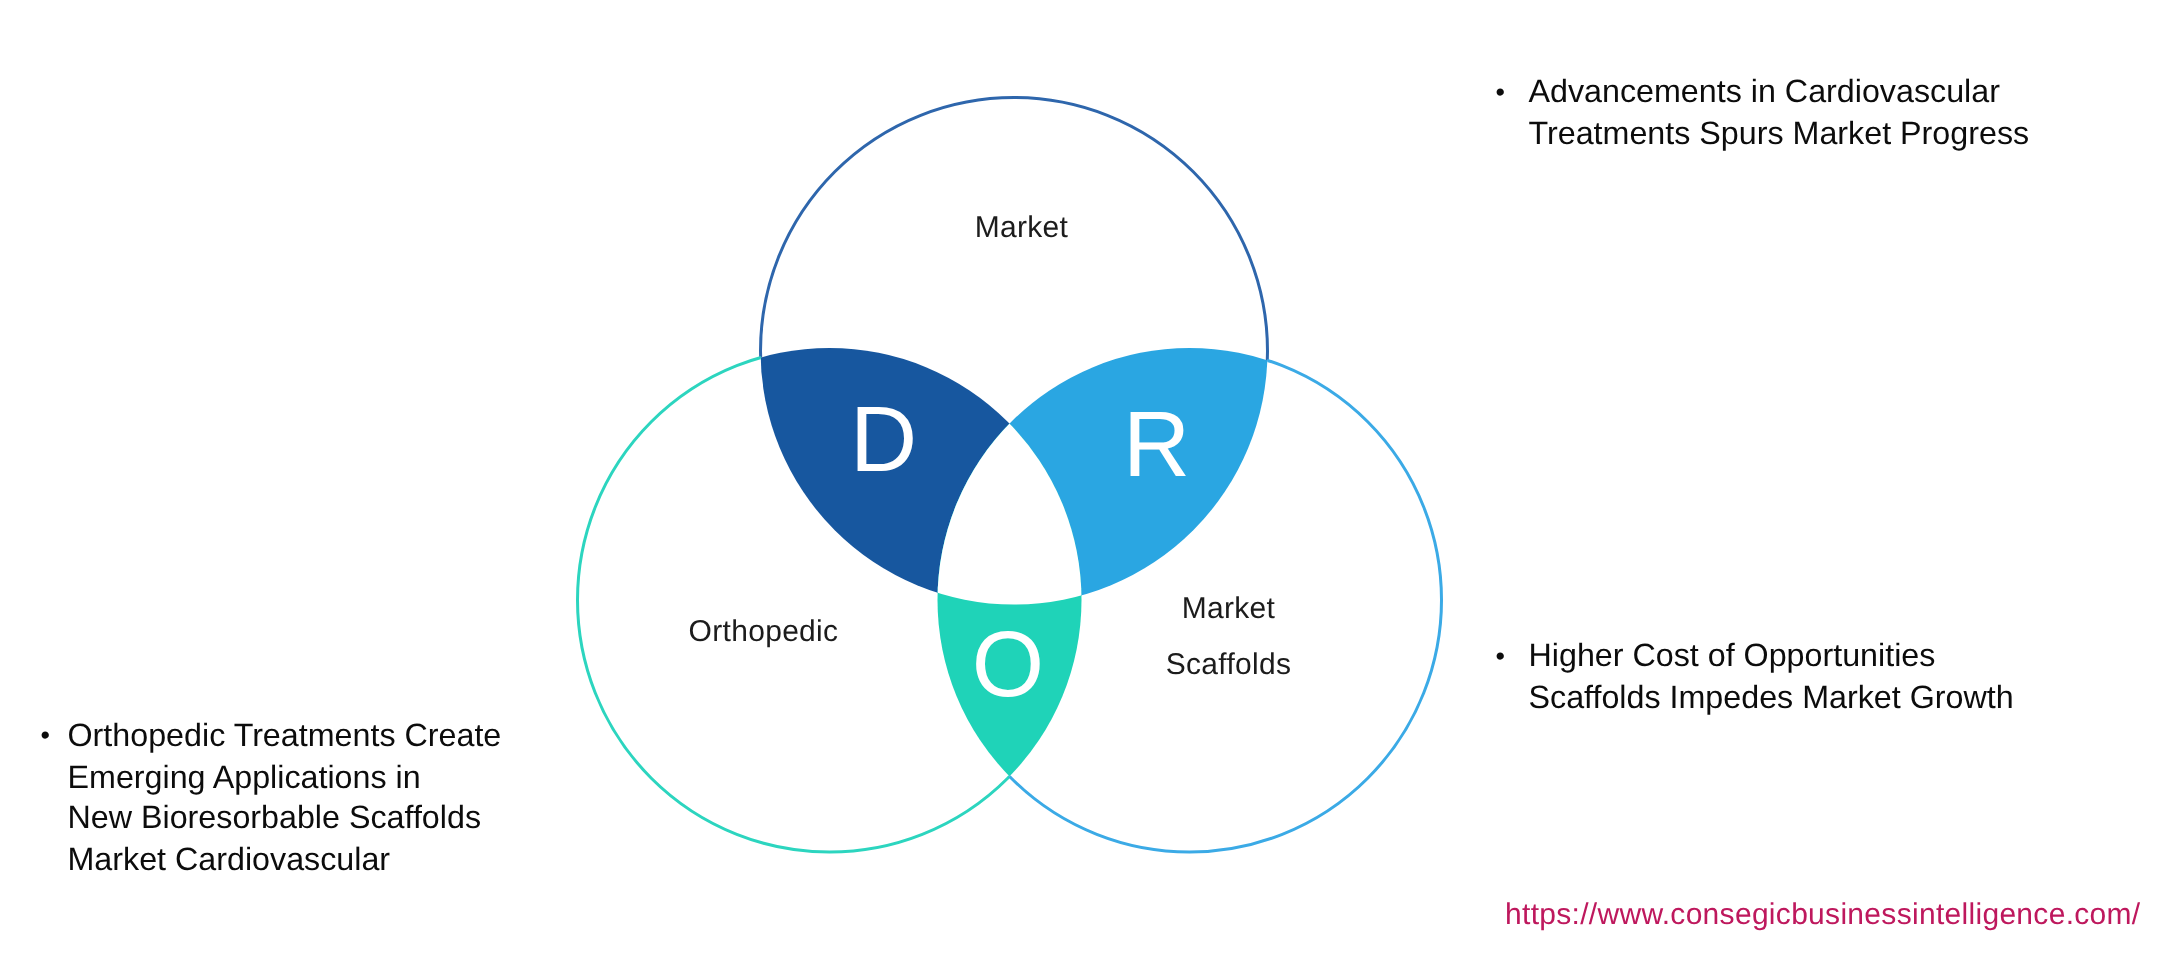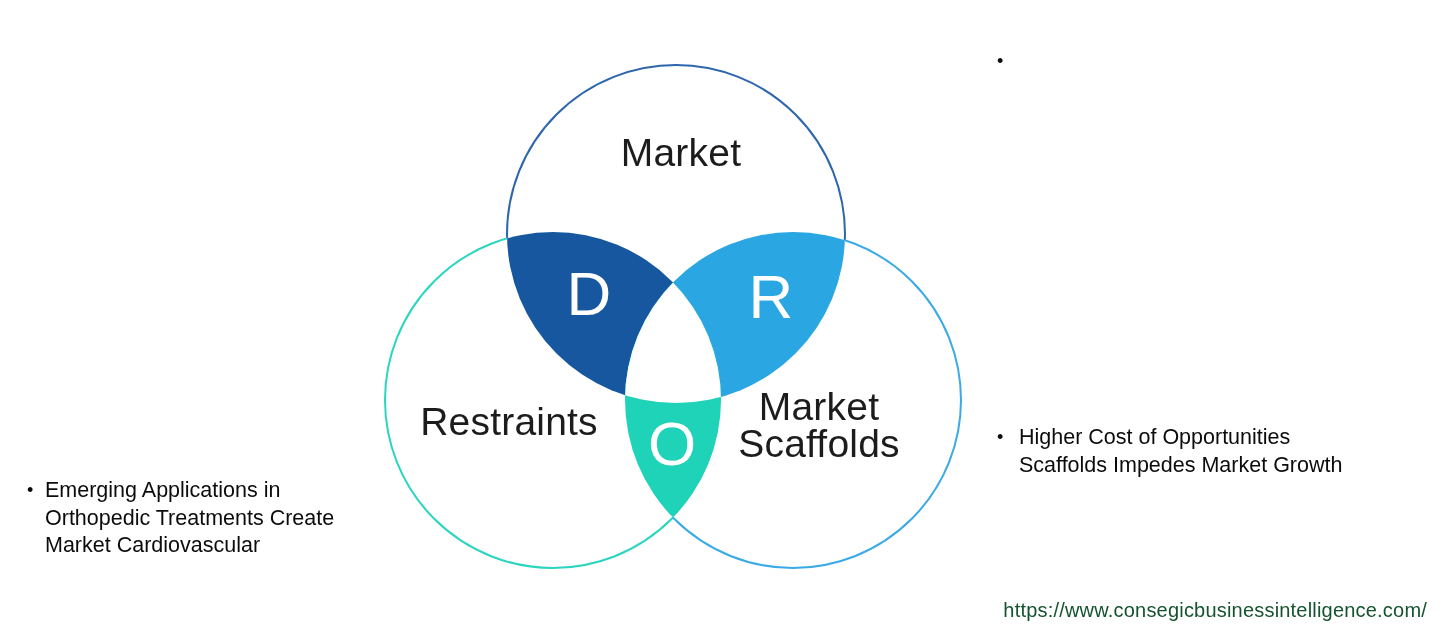--- a/index.html
+++ b/index.html
@@ -16,21 +16,21 @@
     overflow: hidden;
   }
   .venn-svg {
     position: absolute;
     left: 0;
     top: 0;
   }
   .venn-label {
     position: absolute;
     text-align: center;
-    font-size: 39px;
+    font-size: 20px;
     line-height: 37px;
     color: #1c1c1c;
     letter-spacing: 0.2px;
   }
   .venn-letter {
     position: absolute;
     width: 80px;
     height: 80px;
     display: flex;
     align-items: center;
@@ -49,21 +49,21 @@
   }
   .note .marker {
     flex: none;
     font-size: 18px;
   }
   .note.right .marker { width: 22px; }
   .note.left .marker { width: 18px; }
   .url-text {
     position: absolute;
     font-size: 20px;
-    color: #14532d;
+    color: #be185d;
     letter-spacing: 0.2px;
   }
 </style>
 </head>
 <body>
 
 <div class="canvas">
 
   <svg class="venn-svg" width="1453" height="643" viewBox="0 0 1453 643">
     <defs>
@@ -106,49 +106,52 @@
 
     <circle cx="676" cy="234" r="169" fill="none" stroke-width="2" mask="url(#maskA)" stroke="#2e66ac"></circle>
     <circle cx="553" cy="400" r="168" fill="none" stroke-width="2" mask="url(#maskB)" stroke="#2cd5bf"></circle>
     <circle cx="793" cy="400" r="168" fill="none" stroke-width="2" mask="url(#maskC)" stroke="#3baae6"></circle>
   </svg>
 
   <div class="venn-label" style="left:576px; top:134px; width:210px;">
     <div>Market</div>
   </div>
 
-  <div class="venn-label" style="left:407px; top:403px; width:204px;">Restraints</div>
+  <div class="venn-label" style="left:407px; top:403px; width:204px;">Orthopedic</div>
 
   <div class="venn-label" style="left:719px; top:388px; width:200px;">
     <div>Market</div>
     <div>Scaffolds</div>
   </div>
 
   <div class="venn-letter" style="left:549px; top:253px;">D</div>
   <div class="venn-letter" style="left:731px; top:256px;">R</div>
   <div class="venn-letter" style="left:632px; top:403px;">O</div>
 
   <div class="note right" style="left:997px; top:48px; width:430px;">
     <span class="marker">•</span>
     <div>
+      <div>Advancements in Cardiovascular</div>
+      <div>Treatments Spurs Market Progress</div>
     </div>
   </div>
 
   <div class="note right" style="left:997px; top:424px; width:430px;">
     <span class="marker">•</span>
     <div>
       <div>Higher Cost of Opportunities</div>
       <div>Scaffolds Impedes Market Growth</div>
     </div>
   </div>
 
   <div class="note left" style="left:27px; top:477px; width:390px;">
     <span class="marker">•</span>
     <div>
+      <div>Orthopedic Treatments Create</div>
       <div>Emerging Applications in</div>
-      <div>Orthopedic Treatments Create</div>
+      <div>New Bioresorbable Scaffolds</div>
       <div>Market Cardiovascular</div>
     </div>
   </div>
 
   <div class="url-text" style="right:26px; top:599px;">https://www.consegicbusinessintelligence.com/</div>
 
 </div>
 
 </body></html>

